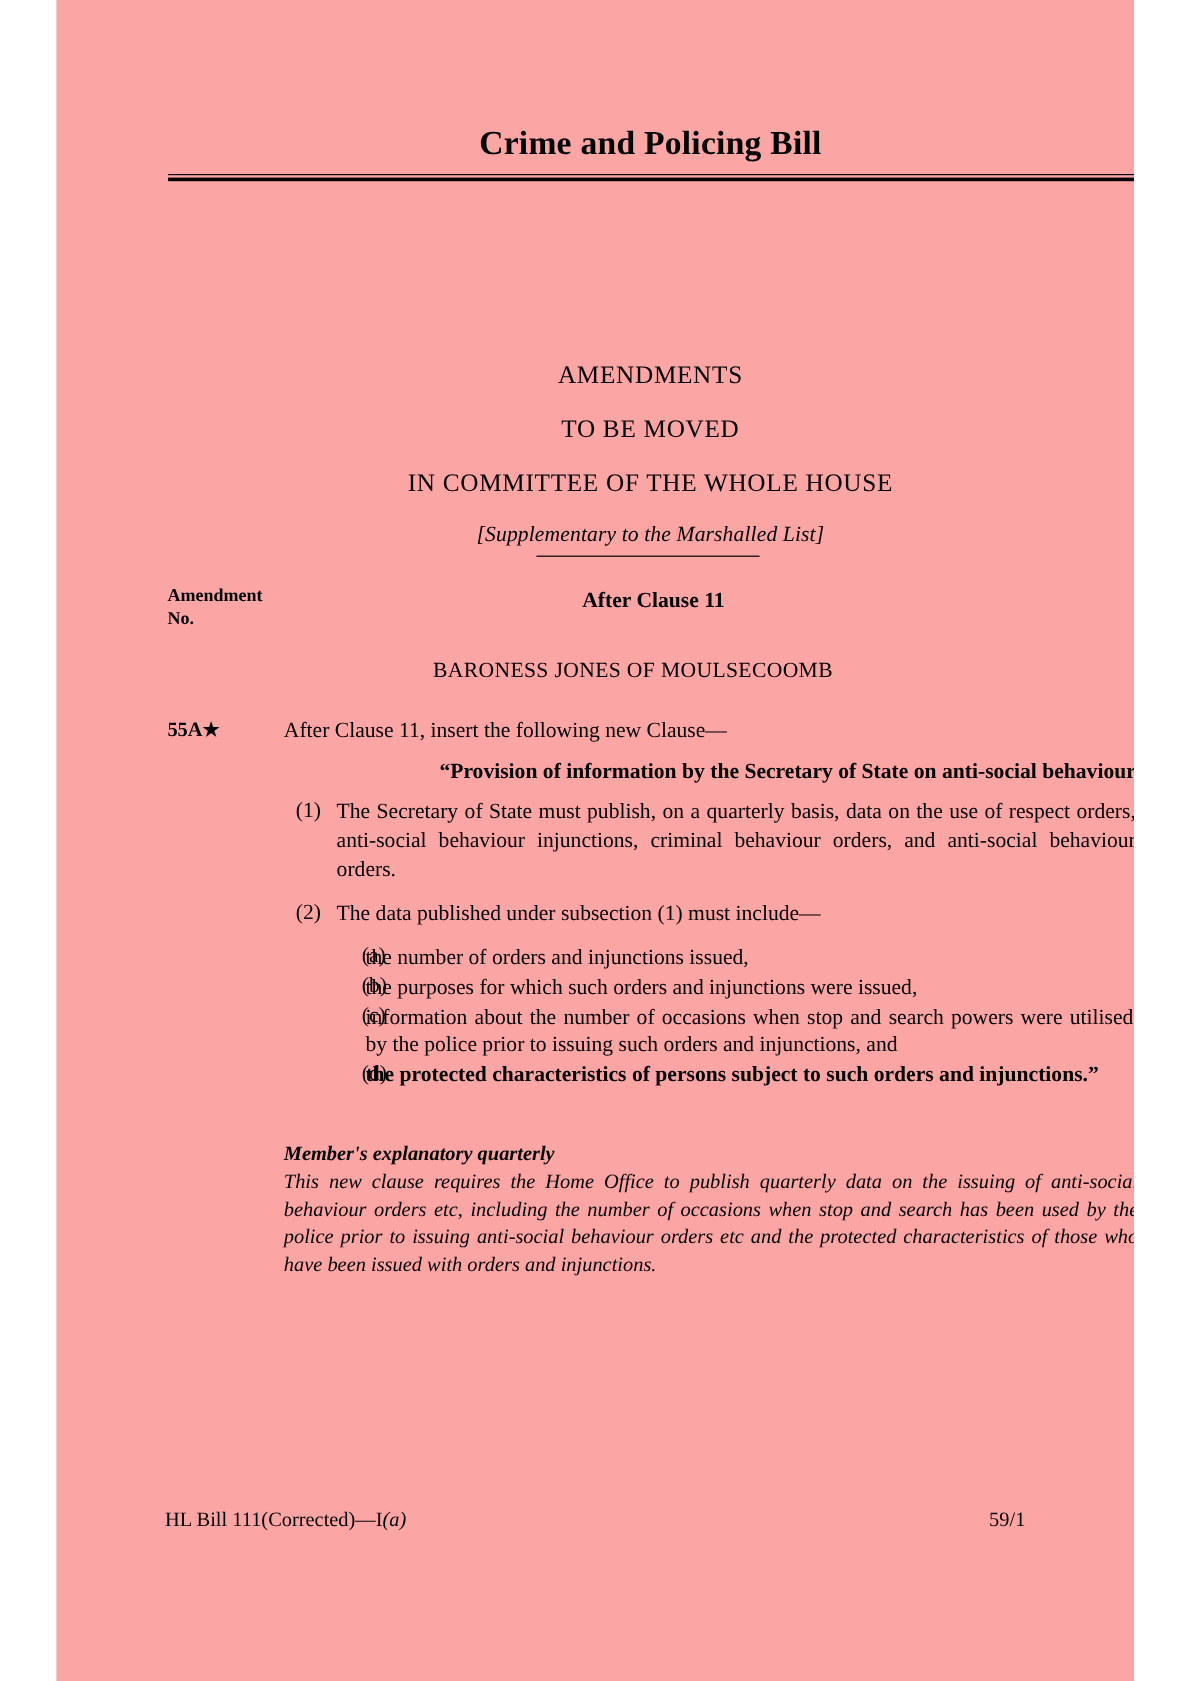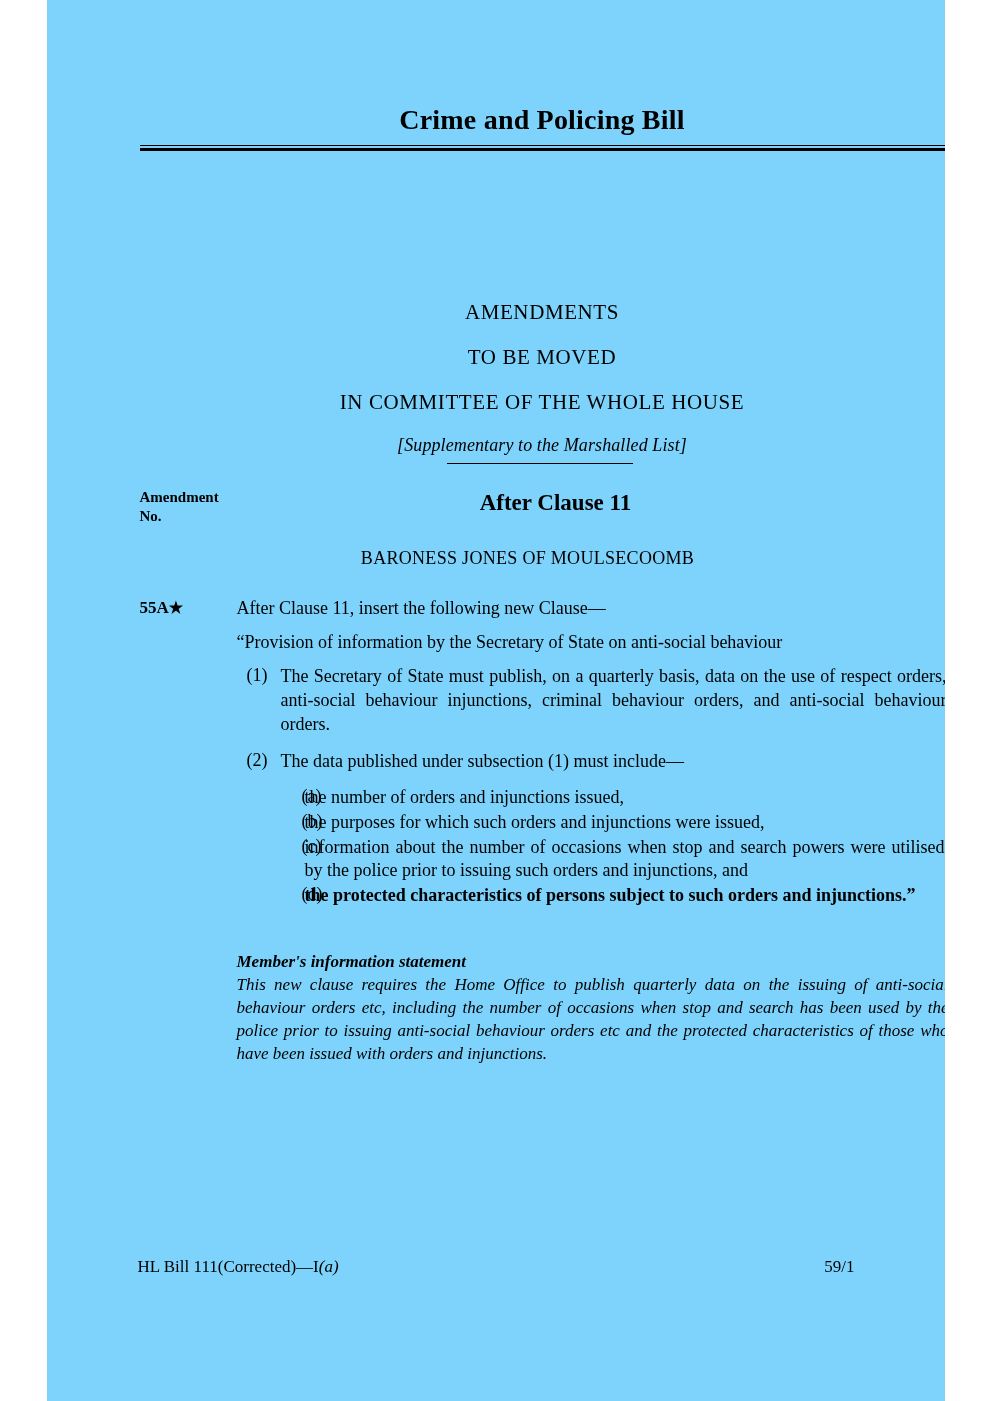--- a/index.html
+++ b/index.html
@@ -9,21 +9,21 @@
   }
   body {
     font-family: "Liberation Serif", "DejaVu Serif", serif;
     color: #000000;
   }
   .page {
     position: relative;
     width: 898px;
     height: 1401px;
     margin: 0 auto;
-    background: #7dd3fc;
+    background: #fca5a5;
     overflow: hidden;
   }
 
   
   .doc-title {
     position: absolute;
     left: 93px;
     top: 104px;
     width: 805px;
     text-align: center;
@@ -84,25 +84,25 @@
     top: 488px;
     width: 150px;
     font-size: 15px;
     font-weight: bold;
     line-height: 1.25;
   }
 
   
   .clause-target {
     position: absolute;
-    left: 254px;
+    left: 243px;
     top: 490px;
     width: 510px;
     text-align: center;
-    font-size: 23px;
+    font-size: 18px;
     font-weight: bold;
   }
   .sponsor {
     position: absolute;
     left: 226px;
     top: 548px;
     width: 510px;
     text-align: center;
     font-size: 18px;
     letter-spacing: 0.3px;
@@ -126,23 +126,23 @@
     left: 190px;
     top: 598px;
     width: 710px;
     font-size: 18px;
   }
   .clause-heading {
     position: absolute;
     left: 190px;
     top: 632px;
     width: 710px;
-    text-align: left;
-    font-size: 18px;
-    font-weight: normal;
+    text-align: right;
+    font-size: 18px;
+    font-weight: bold;
   }
 
   .subsections {
     position: absolute;
     left: 190px;
     top: 665px;
     width: 710px;
     font-size: 18px;
   }
   .sub {
@@ -297,21 +297,21 @@
 
       <div class="para">
         <div class="marker">(d)</div>
         <div class="body fulljust">the protected characteristics of persons subject to such orders and injunctions.”</div>
       </div>
 
     </div>
   </div>
 
   <div class="explan">
-    <div class="explan-title">Member's information statement</div>
+    <div class="explan-title">Member's explanatory quarterly</div>
     <div class="explan-body">This new clause requires the Home Office to publish quarterly data on the issuing of anti-social behaviour orders etc, including the number of occasions when stop and search has been used by the police prior to issuing anti-social behaviour orders etc and the protected characteristics of those who have been issued with orders and injunctions.</div>
   </div>
 
   <div class="footer-left"><span>HL Bill 111(Corrected)—I</span><span class="ital">(a)</span></div>
 
   <div class="footer-right">59/1</div>
 
 </div>
 
 </body></html>

